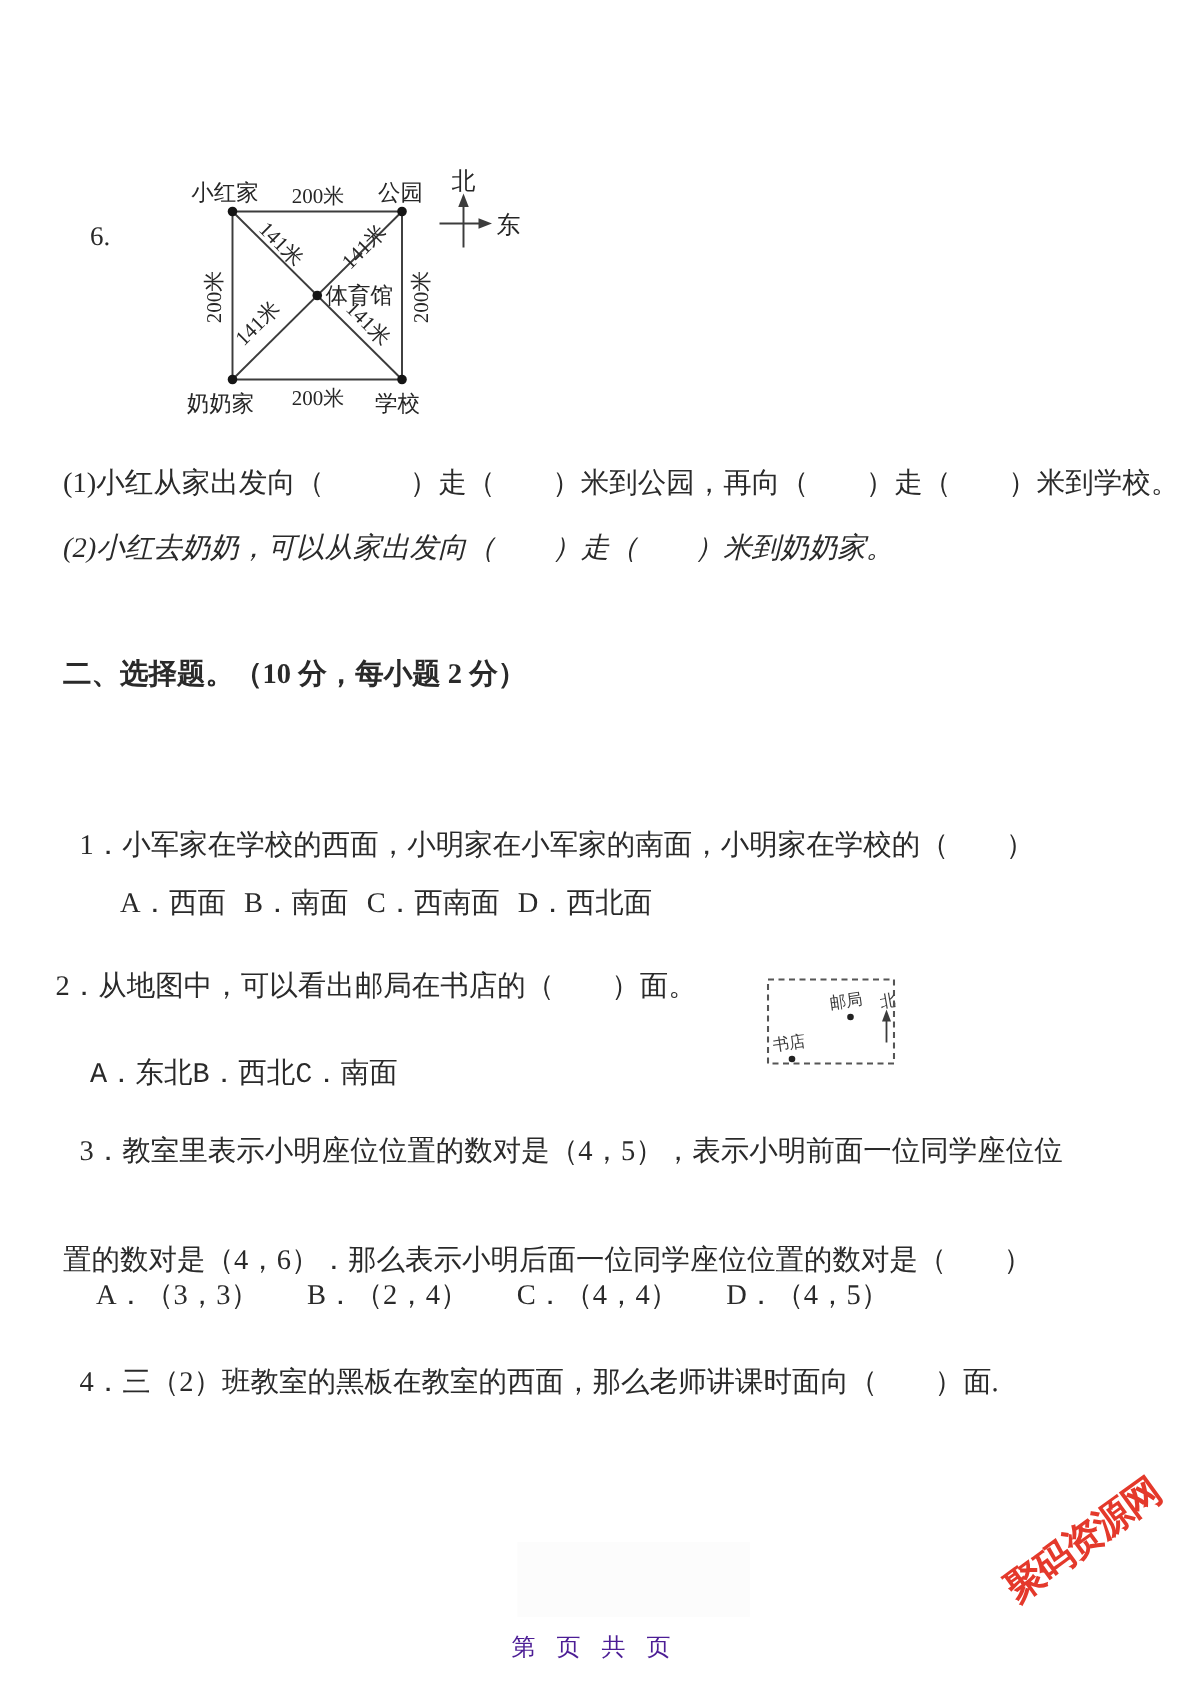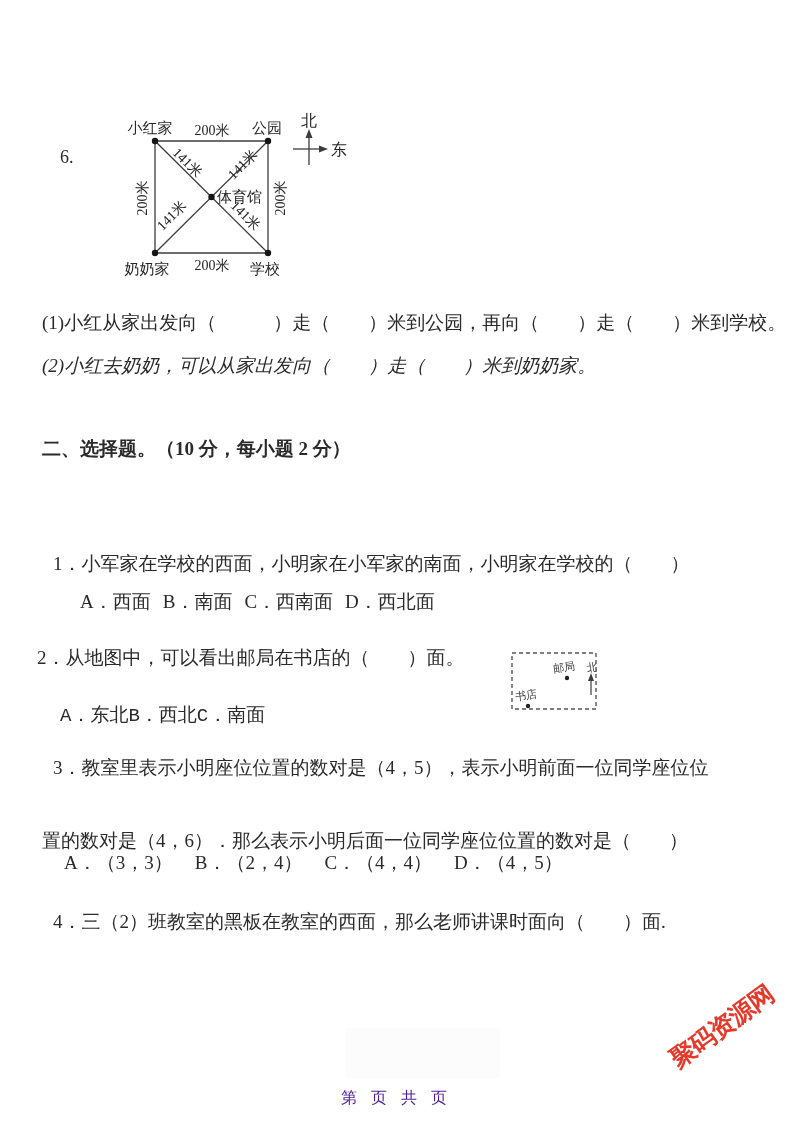--- a/index.html
+++ b/index.html
@@ -2,21 +2,21 @@
 <html><head>
 <meta charset="utf-8">
 <style>
   html,body{margin:0;padding:0;background:#fff;}
   .page{position:relative;width:793px;height:1122px;background:#ffffff;overflow:hidden;
         font-family:"Liberation Serif","DejaVu Serif",serif;color:#2a2a2a;}
   .abs{position:absolute;white-space:nowrap;}
   .line{font-size:19px;line-height:1.2;}
   .opts{display:flex;font-size:19px;}
   .opts span{display:inline-block;}
-  .gap12{gap:12px;} .gap30{font-family:Liberation Mono, monospace;} .gap22{gap:22px;} .gap36{gap:36px;}
+  .gap12{gap:12px;} .gap30{font-family:Liberation Mono, monospace;} .gap22{gap:32px;} .gap36{gap:36px;}
   .qnum{font-size:18px;}
   .section-title{font-weight:bold;font-size:19px;}
   .footer{left:0;width:100%;text-align:center;top:1088px;font-size:16px;letter-spacing:5px;color:#4c1d95;}
   .faint-box{left:345px;top:1028px;width:155px;height:50px;background:#fcfcfc;}
   .watermark{left:683px;top:1042px;font-size:25px;font-weight:bold;color:#e4392b;
              transform:rotate(-36deg);transform-origin:left bottom;letter-spacing:-1px;}
   svg text{fill:#262626;}
   .dg-label{font-size:15px;}
   .dg-dist{font-size:14px;}
   .dg-compass{font-size:16px;}

